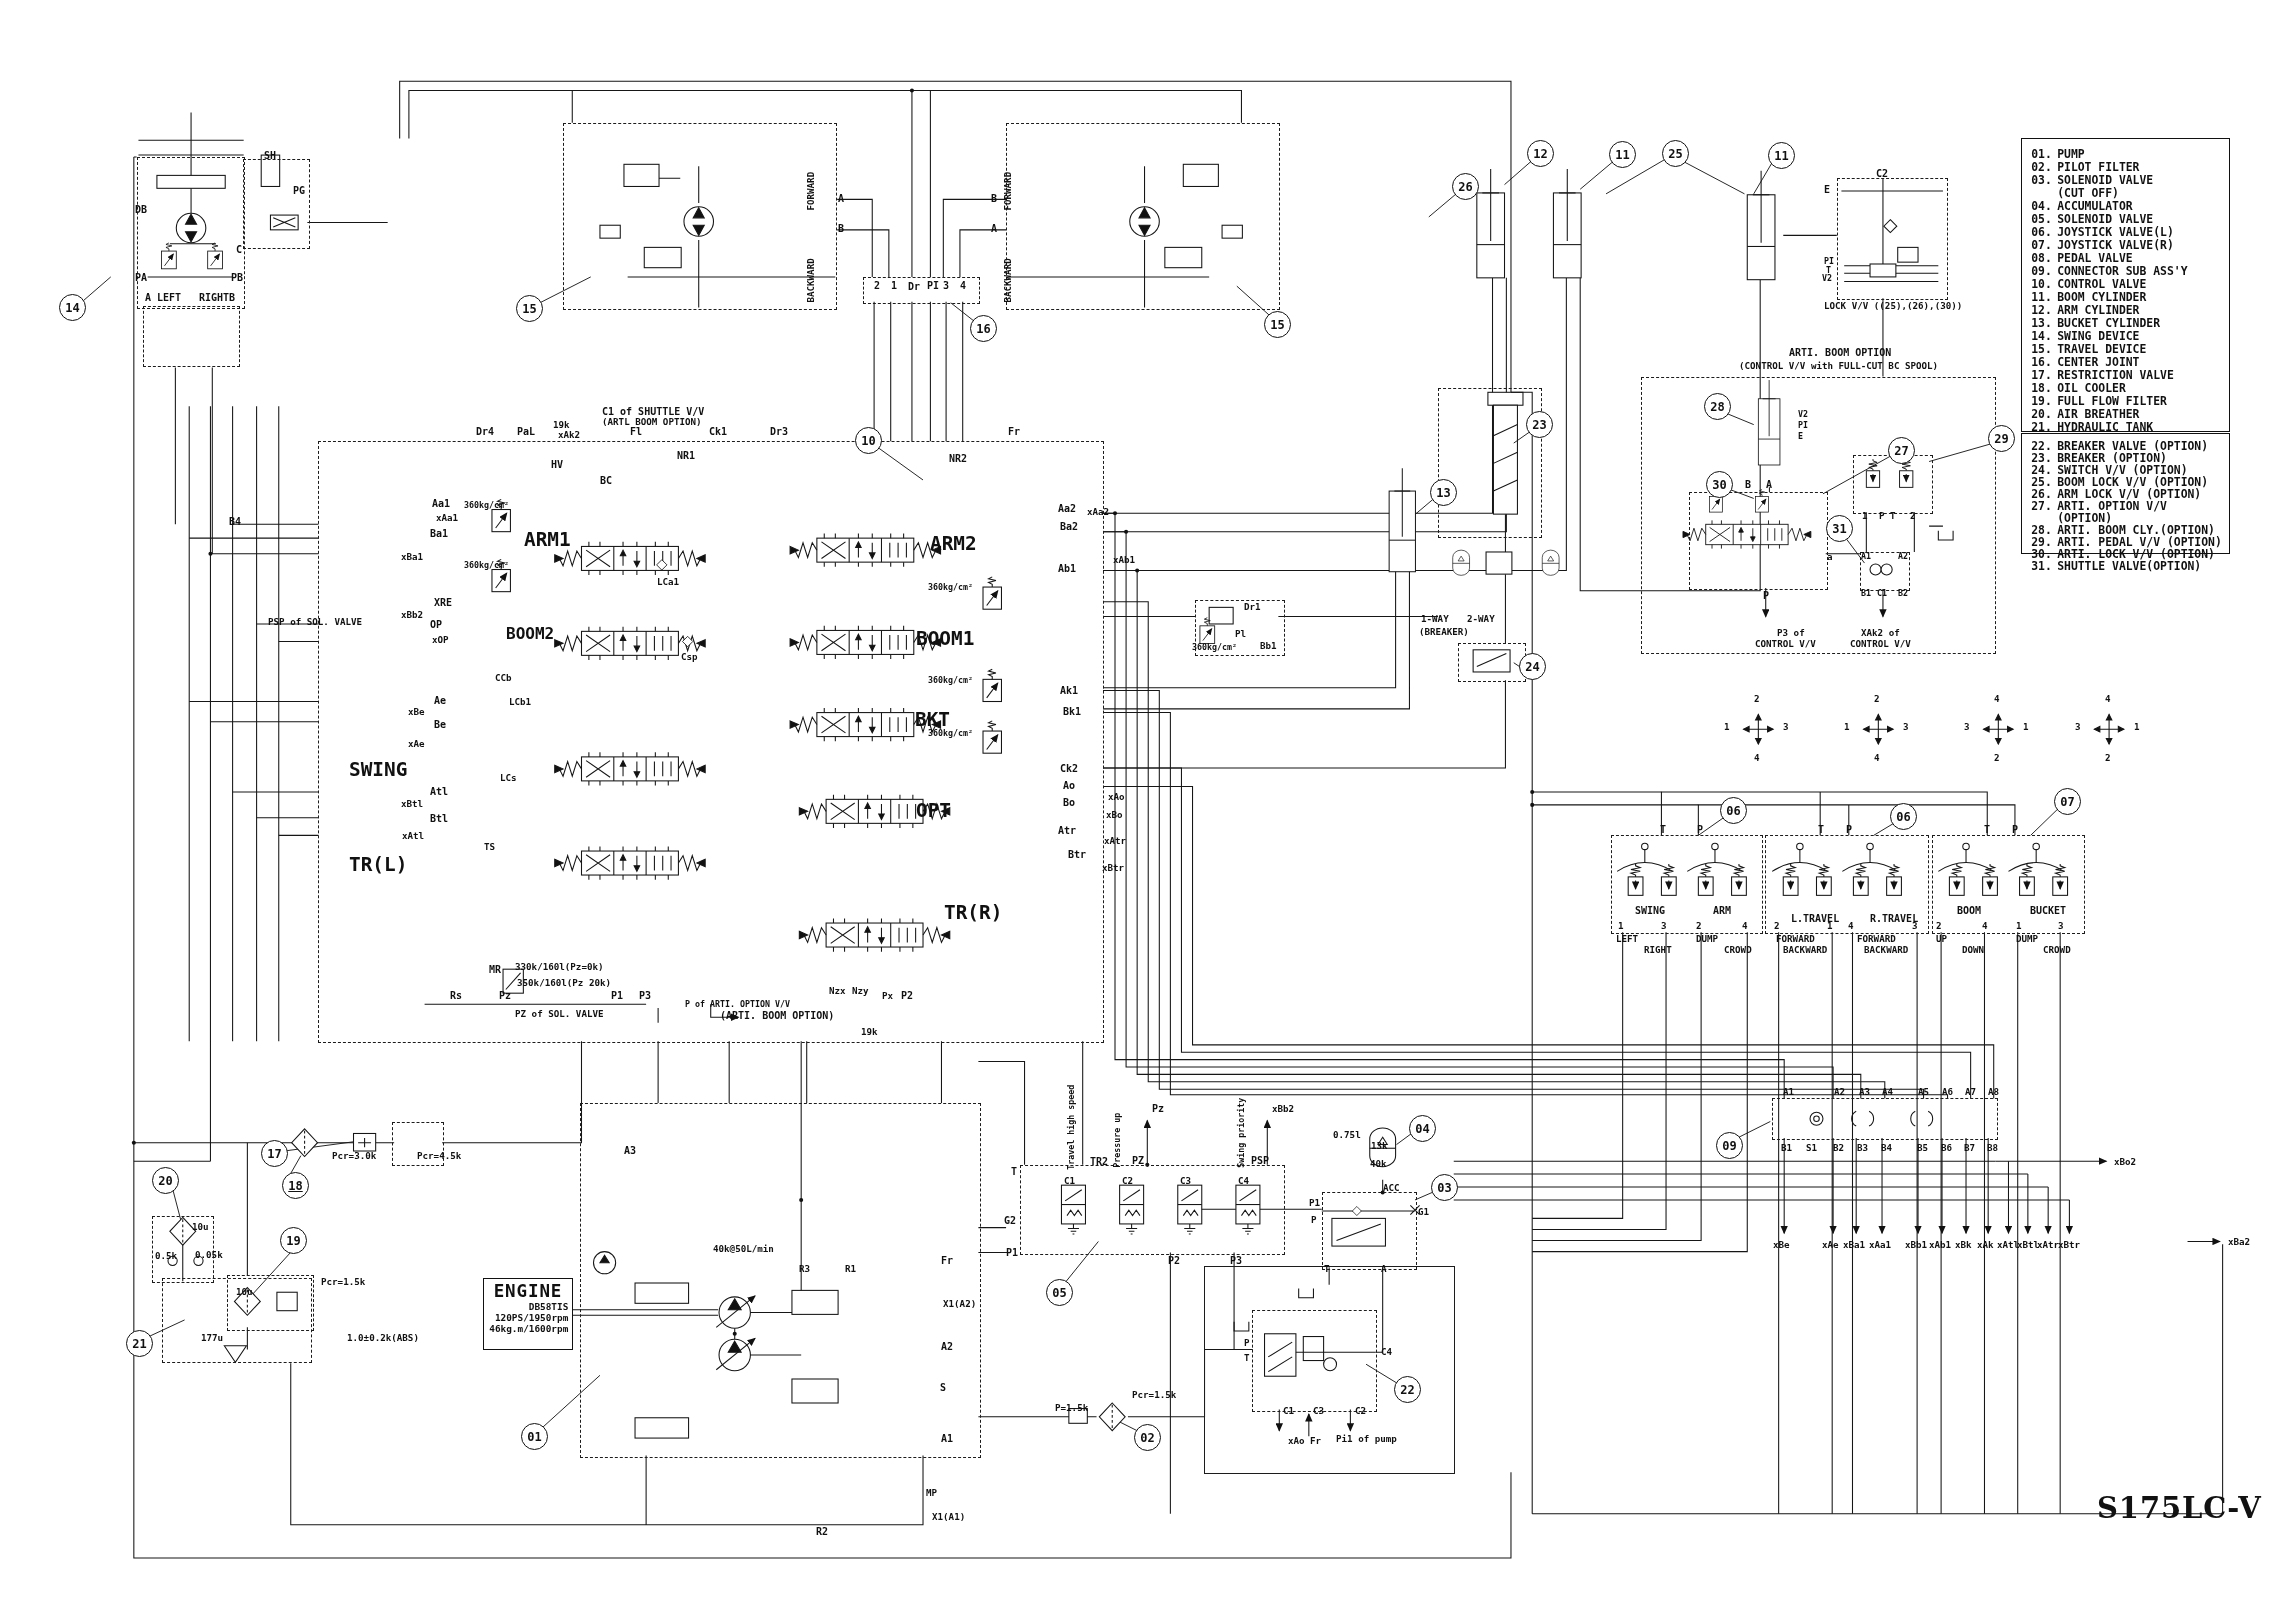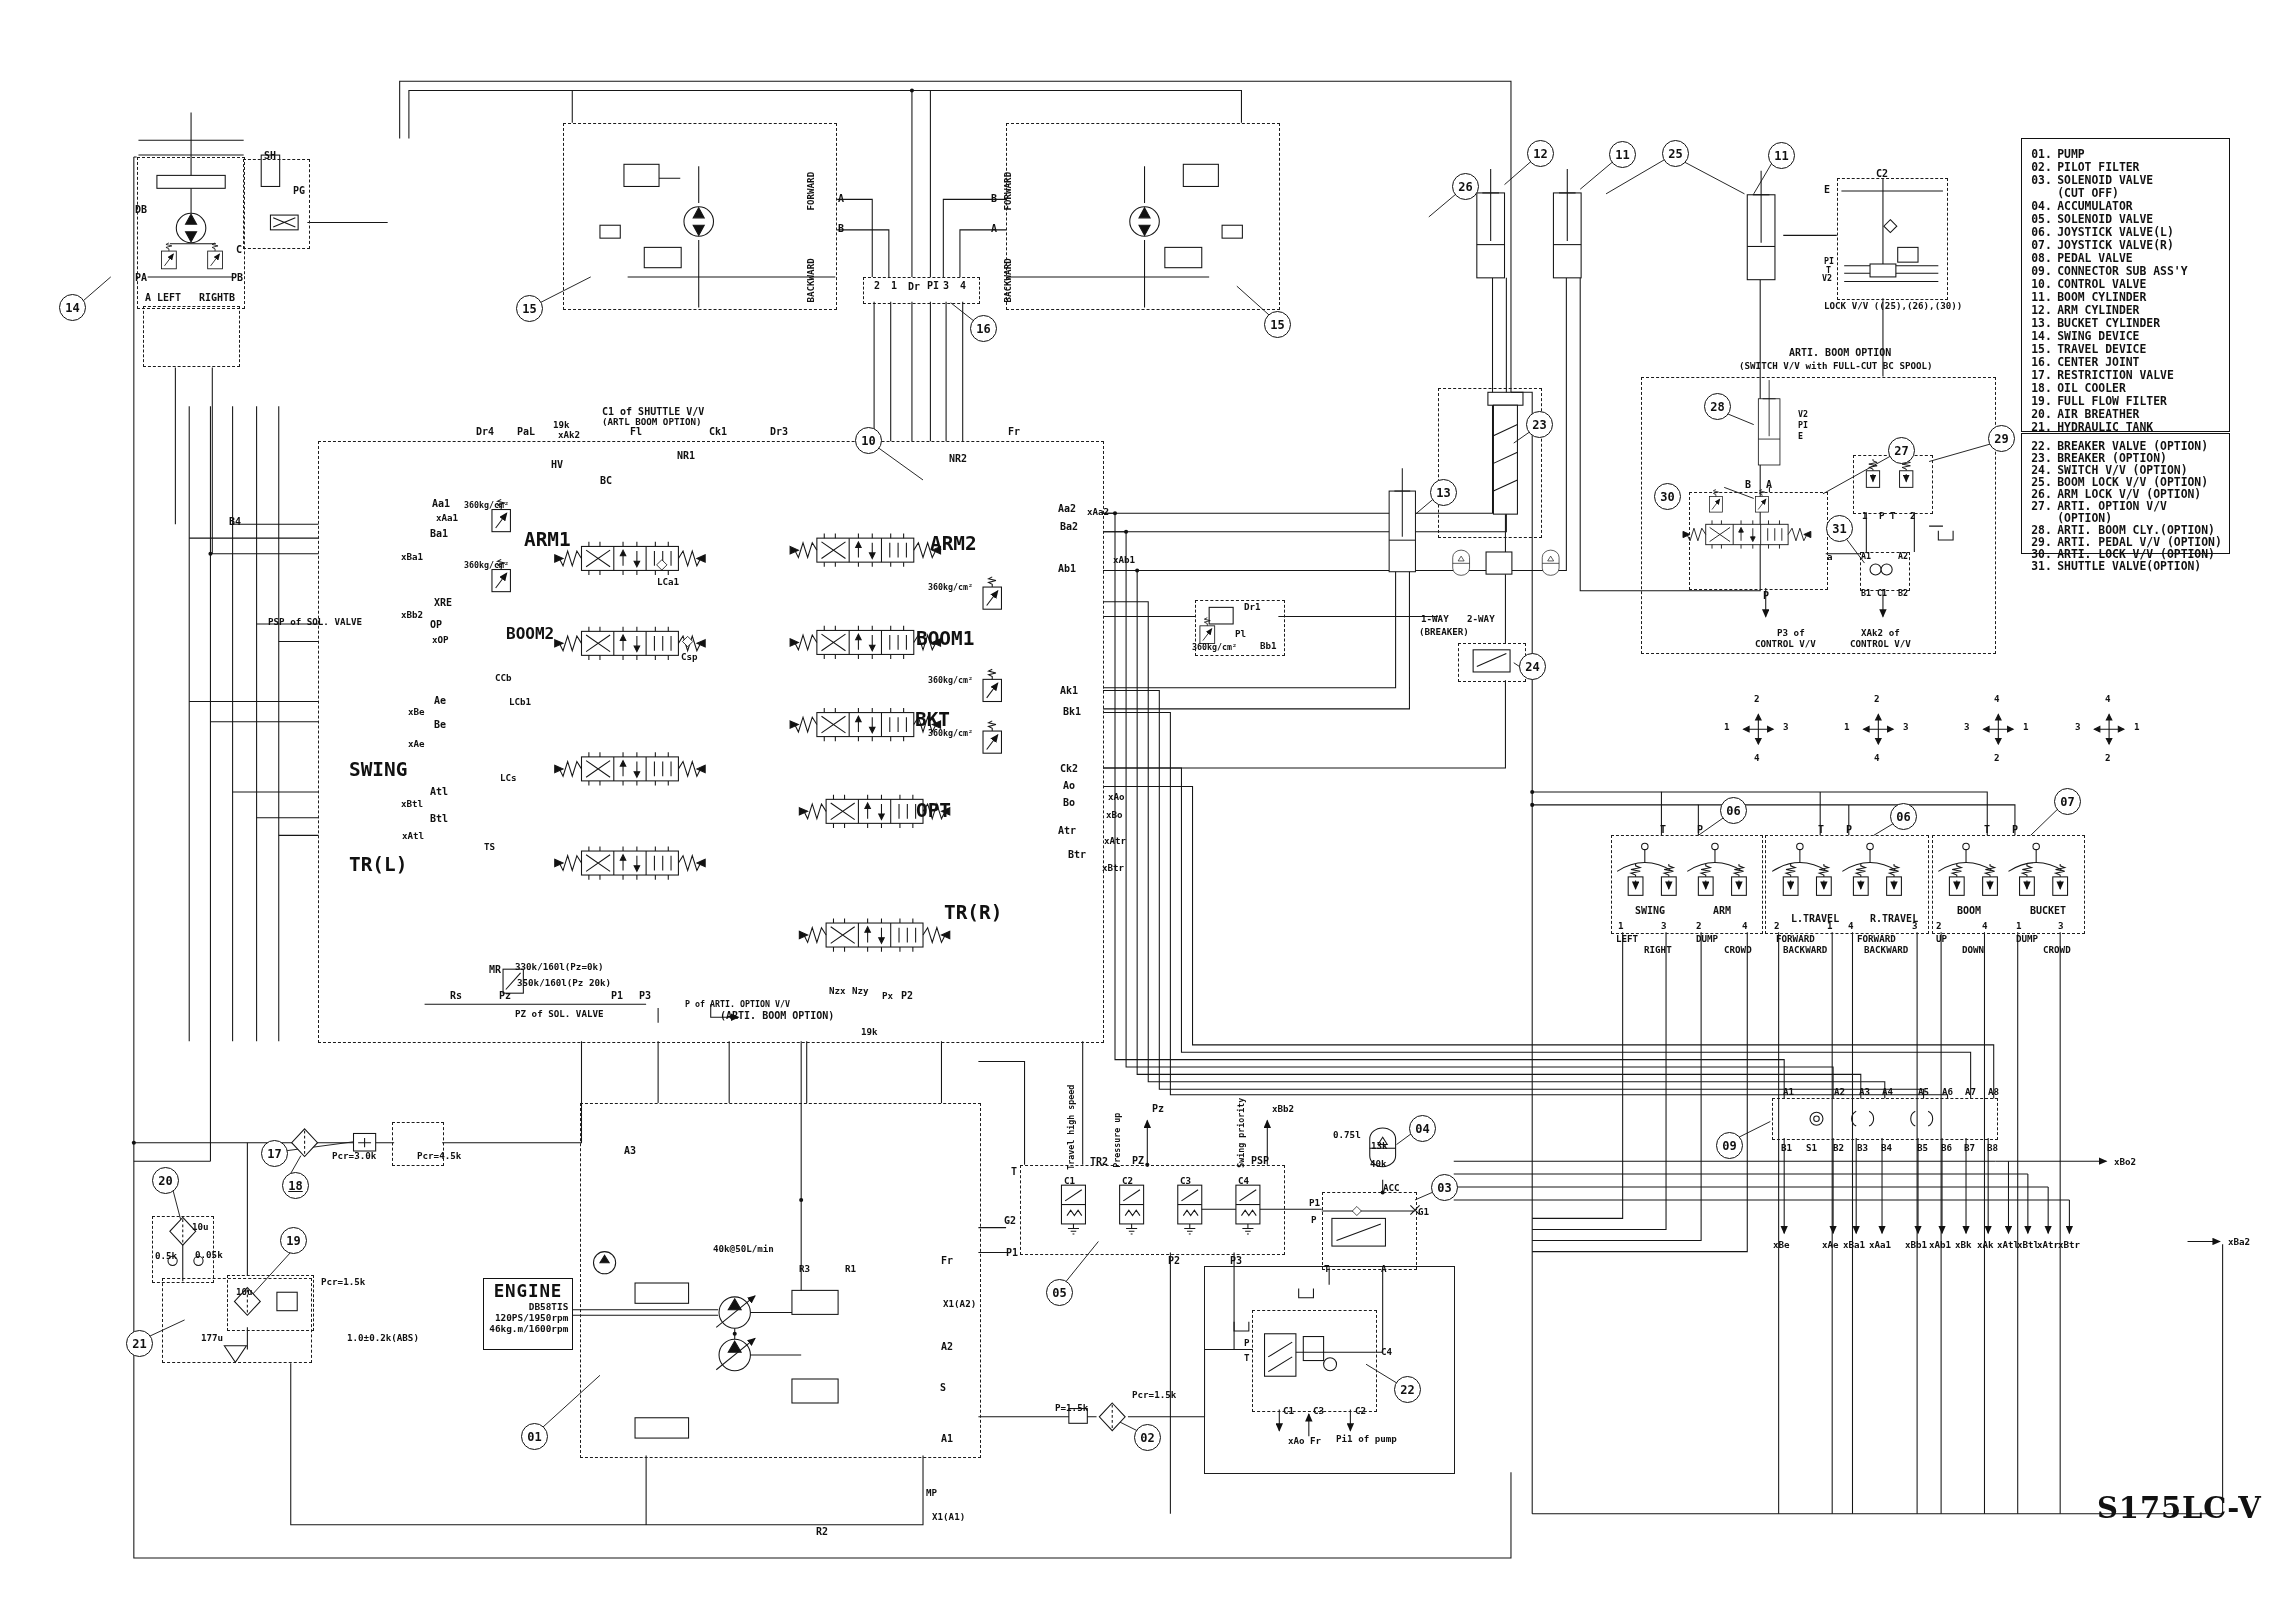--- a/index.html
+++ b/index.html
@@ -682,21 +682,21 @@
       <span class="lbl" style="left: 1310px; top: 1436px; font-size: 9.2px;">Fr</span>
       <span class="lbl" style="left: 1336px; top: 1434px; font-size: 9.2px;">Pi1 of pump</span>
       <span class="lbl" style="left: 1421px; top: 614px; font-size: 9.2px;">1-WAY</span>
       <span class="lbl" style="left: 1467px; top: 614px; font-size: 9.2px;">2-WAY</span>
       <span class="lbl" style="left: 1419px; top: 627px; font-size: 9.2px;">(BREAKER)</span>
       <span class="lbl" style="left: 1244px; top: 602px; font-size: 9.2px;">Dr1</span>
       <span class="lbl" style="left: 1235px; top: 629px; font-size: 9.2px;">Pl</span>
       <span class="lbl" style="left: 1260px; top: 641px; font-size: 9.2px;">Bb1</span>
       <span class="lbl" style="left: 1192px; top: 643px; font-size: 8.3px;">360kg/cm²</span>
       <span class="lbl" style="left: 1789px; top: 348px; font-size: 10px;">ARTI. BOOM OPTION</span>
-      <span class="lbl" style="left: 1739px; top: 361px; font-size: 9.2px;">(SWITCH V/V with FULL-CUT BC SPOOL)</span>
+      <span class="lbl" style="left: 1739px; top: 361px; font-size: 9.2px;">(CONTROL V/V with FULL-CUT BC SPOOL)</span>
       <span class="lbl" style="left: 1798px; top: 410px; font-size: 8.3px;">V2</span>
       <span class="lbl" style="left: 1798px; top: 421px; font-size: 8.3px;">PI</span>
       <span class="lbl" style="left: 1798px; top: 432px; font-size: 8.3px;">E</span>
       <span class="lbl" style="left: 1745px; top: 480px;">B</span>
       <span class="lbl" style="left: 1766px; top: 480px;">A</span>
       <span class="lbl" style="left: 1827px; top: 552px; font-size: 9.2px;">a</span>
       <span class="lbl" style="left: 1763px; top: 591px;">P</span>
       <span class="lbl" style="left: 1777px; top: 628px; font-size: 9.2px;">P3 of</span>
       <span class="lbl" style="left: 1755px; top: 639px; font-size: 9.2px;">CONTROL V/V</span>
       <span class="lbl" style="left: 1861px; top: 552px; font-size: 8.3px;">A1</span>
@@ -825,20 +825,20 @@
       <div class="callout" style="left: 152px; top: 1167px;">20</div>
       <div class="callout" style="left: 126px; top: 1330px;">21</div>
       <div class="callout" style="left: 1394px; top: 1376px;">22</div>
       <div class="callout" style="left: 1526px; top: 411px;">23</div>
       <div class="callout" style="left: 1519px; top: 653px;">24</div>
       <div class="callout" style="left: 1662px; top: 140px;">25</div>
       <div class="callout" style="left: 1452px; top: 173px;">26</div>
       <div class="callout" style="left: 1888px; top: 437px;">27</div>
       <div class="callout" style="left: 1704px; top: 393px;">28</div>
       <div class="callout" style="left: 1988px; top: 425px;">29</div>
-      <div class="callout" style="left: 1654px; top: 471px; margin-top: 12px;">30</div>
+      <div class="callout" style="left: 1706px; top: 471px;">30</div>
       <div class="callout" style="left: 1826px; top: 515px;">31</div>
     </div>
 
 <div id="dwg-title">S175LC-V</div>
 
 </div>
 
 
 </body></html>

